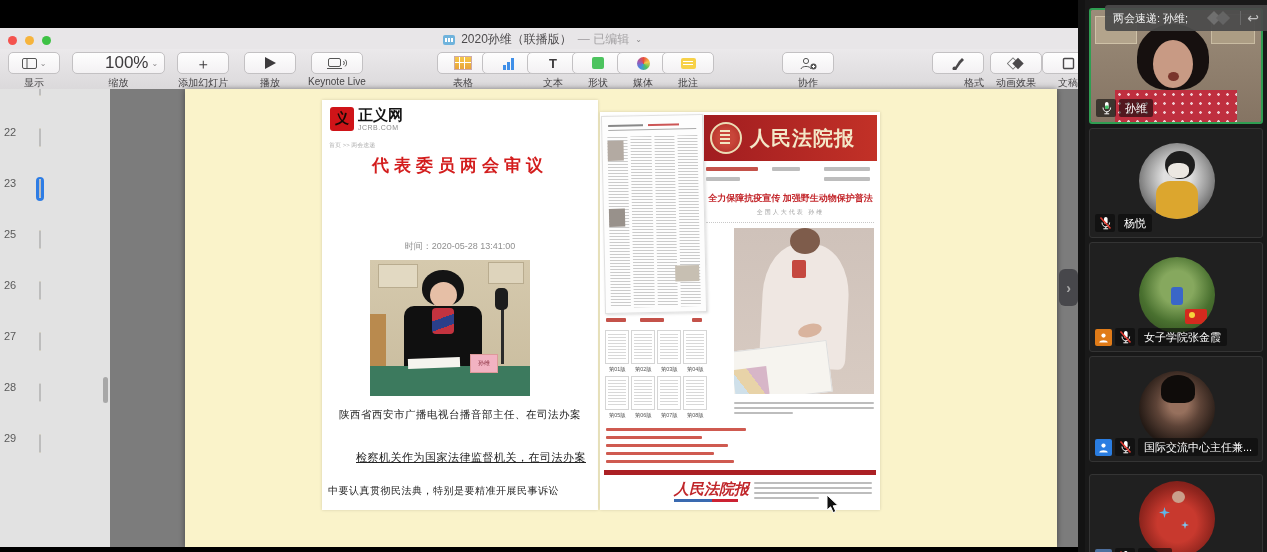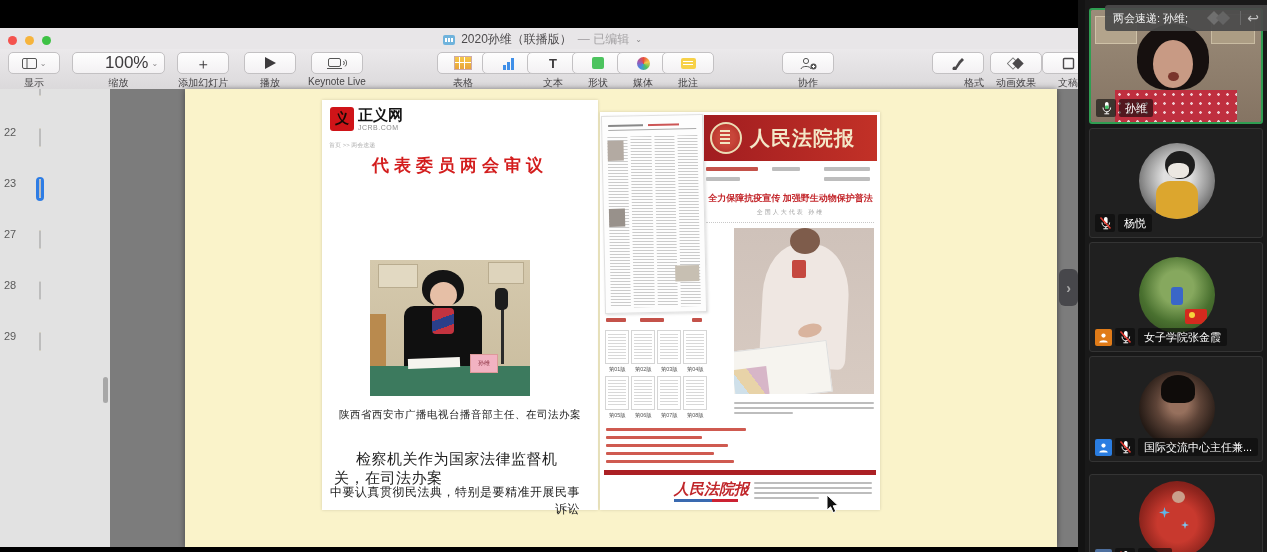--- a/index.html
+++ b/index.html
@@ -80,22 +80,22 @@
   .phmic{position:absolute;left:125px;top:28px;width:13px;height:22px;background:#1d1d1d;border-radius:5px;}
   .phchair{position:absolute;left:0;top:54px;width:16px;height:52px;background:#b98a4e;}
   .phhair{position:absolute;left:52px;top:10px;width:42px;height:36px;background:#141414;border-radius:50% 50% 45% 45%;}
   .phface{position:absolute;left:60px;top:22px;width:27px;height:26px;background:#e6bfa6;border-radius:50%;}
   .phbody{position:absolute;left:34px;top:46px;width:78px;height:60px;background:#101010;border-radius:10px 10px 0 0;}
   .phscarf{position:absolute;left:62px;top:48px;width:22px;height:26px;background:linear-gradient(160deg,#c3333f 0 40%,#2b3f8a 40% 70%,#c3333f 70%);border-radius:4px;}
   .phtable{position:absolute;left:0;bottom:0;width:100%;height:30px;background:#3c7a5e;}
   .phpaper{position:absolute;left:38px;top:98px;width:52px;height:10px;background:#f5f4ee;transform:rotate(-2deg);}
   .phcard{position:absolute;left:100px;top:94px;width:26px;height:17px;background:#f2b2c2;border:1px solid #d99;font-size:6px;color:#8a3040;display:flex;align-items:center;justify-content:center;}
   .jc-role{position:absolute;left:0;top:308px;width:100%;text-align:center;font-size:10.5px;color:#242424;letter-spacing:.5px;}
-  .jc-p1{position:absolute;left:12px;right:12px;top:350px;font-size:15px;color:#242424;text-indent:22px;letter-spacing:.5px;}
-  .jc-p2{position:absolute;left:6px;right:18px;top:384px;font-size:12px;color:#242424;text-align:right;letter-spacing:.5px;}
+  .jc-p1{position:absolute;left:12px;right:12px;top:350px;font-size:11px;color:#242424;text-indent:22px;letter-spacing:.5px;text-decoration:underline;}
+  .jc-p2{position:absolute;left:6px;right:10px;top:384px;font-size:10px;color:#242424;text-align:left;letter-spacing:.5px;}
 
   
   .art-r{position:absolute;left:600px;top:112px;width:280px;height:398px;background:#fff;box-shadow:0 0 3px rgba(0,0,0,.15);}
   .np-page{position:absolute;left:3px;top:3px;width:100px;height:196px;background:#fdfdfd;border:1px solid #e0e0e0;transform:rotate(-1.2deg);box-shadow:1px 1px 3px rgba(0,0,0,.15);}
   .np-ptitle{position:absolute;left:6px;top:5px;width:88px;height:8px;background:linear-gradient(90deg,#888 0 40%,transparent 40% 45%,#c55 45% 80%,transparent 80%);background-size:100% 2px;background-position:0 3px;background-repeat:no-repeat;border-bottom:1px solid #aaa;}
   .np-cols{position:absolute;left:5px;top:20px;right:5px;bottom:5px;display:flex;gap:3px;}
   .np-cols i{flex:1;background:repeating-linear-gradient(#cbcbcb 0 1px,transparent 1px 3px);}
   .np-im1{position:absolute;left:5px;top:24px;width:16px;height:20px;background:#b3aaa2;}
   .np-im2{position:absolute;left:5px;top:92px;width:16px;height:18px;background:#98918b;}
   .np-im3{position:absolute;left:70px;top:150px;width:24px;height:16px;background:#c7bfb2;}
@@ -365,21 +365,29 @@
           <span class="snav-num">22</span>
           <span class="sel-wrap"><span class="thumb"></span></span>
         </div>
 
         <div class="snav-row idx-2 selected">
           <span class="snav-num">23</span>
           <span class="sel-wrap"><span class="thumb"></span></span>
         </div>
 
 
-
+        <div class="snav-row idx-4">
+          <span class="snav-num">25</span>
+          <span class="sel-wrap"><span class="thumb"></span></span>
+        </div>
+
+        <div class="snav-row idx-5">
+          <span class="snav-num">26</span>
+          <span class="sel-wrap"><span class="thumb"></span></span>
+        </div>
 
         <div class="snav-row idx-6">
           <span class="snav-num">27</span>
           <span class="sel-wrap"><span class="thumb"></span></span>
         </div>
 
         <div class="snav-row idx-7">
           <span class="snav-num">28</span>
           <span class="sel-wrap"><span class="thumb"></span></span>
         </div>
@@ -404,20 +412,21 @@
   <div class="art-l">
     <div class="jc-logo">
       <span class="jc-mark">义</span>
       <span>
         <div class="jc-name">正义网</div>
         <div class="jc-dom">JCRB.COM</div>
       </span>
     </div>
     <div class="jc-bread">首页 &gt;&gt; 两会速递</div>
     <div class="jc-tag">代表委员两会审议</div>
+    <div class="jc-time">时间：2020-05-28 13:41:00</div>
     <div class="jc-photo">
       <span class="phf1"></span>
         <span class="phf2"></span>
       <span class="phchair"></span>
       <span class="phhair"></span>
         <span class="phface"></span>
       <span class="phbody"></span>
         <span class="phscarf"></span>
       <span class="phmicpole"></span>
         <span class="phmic"></span>

